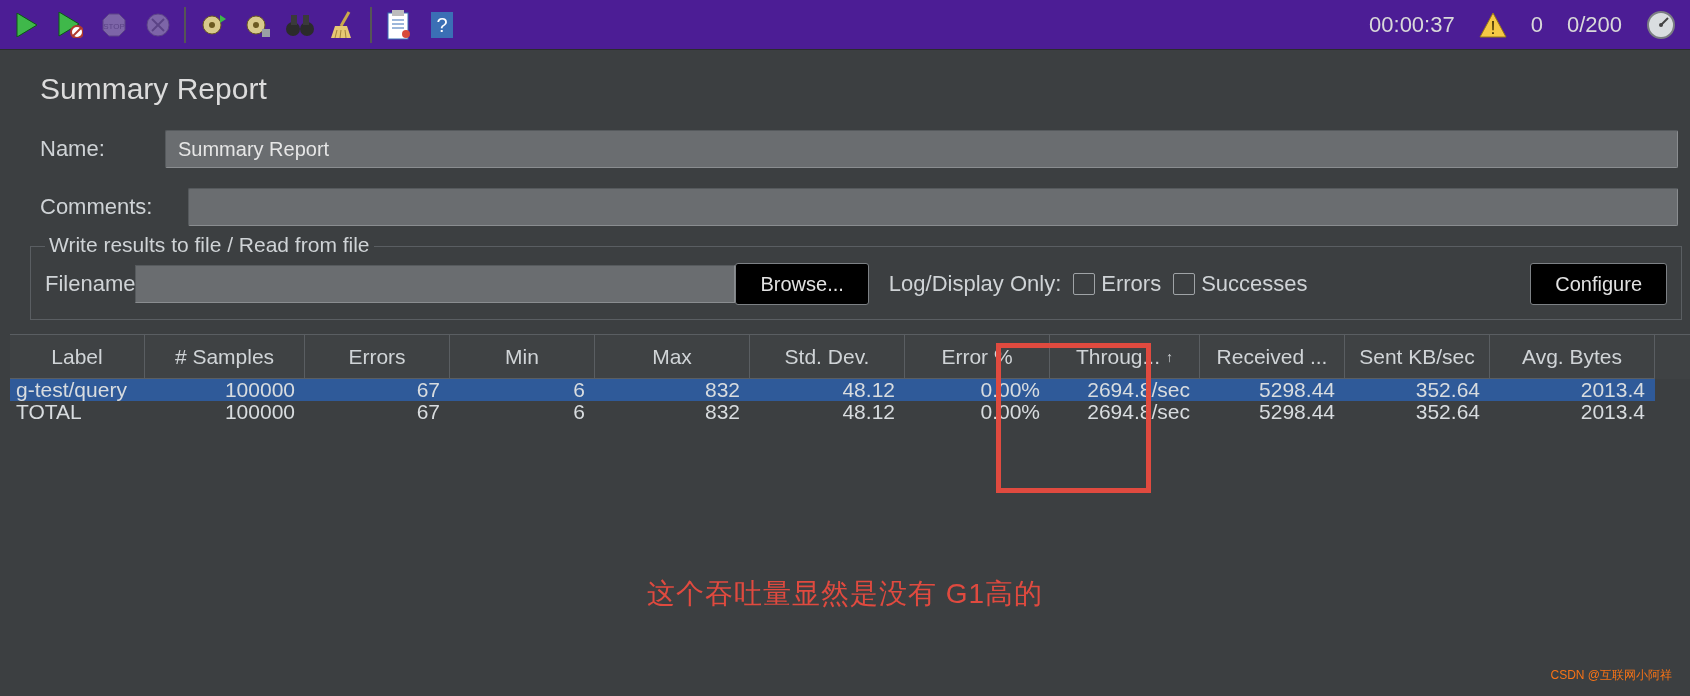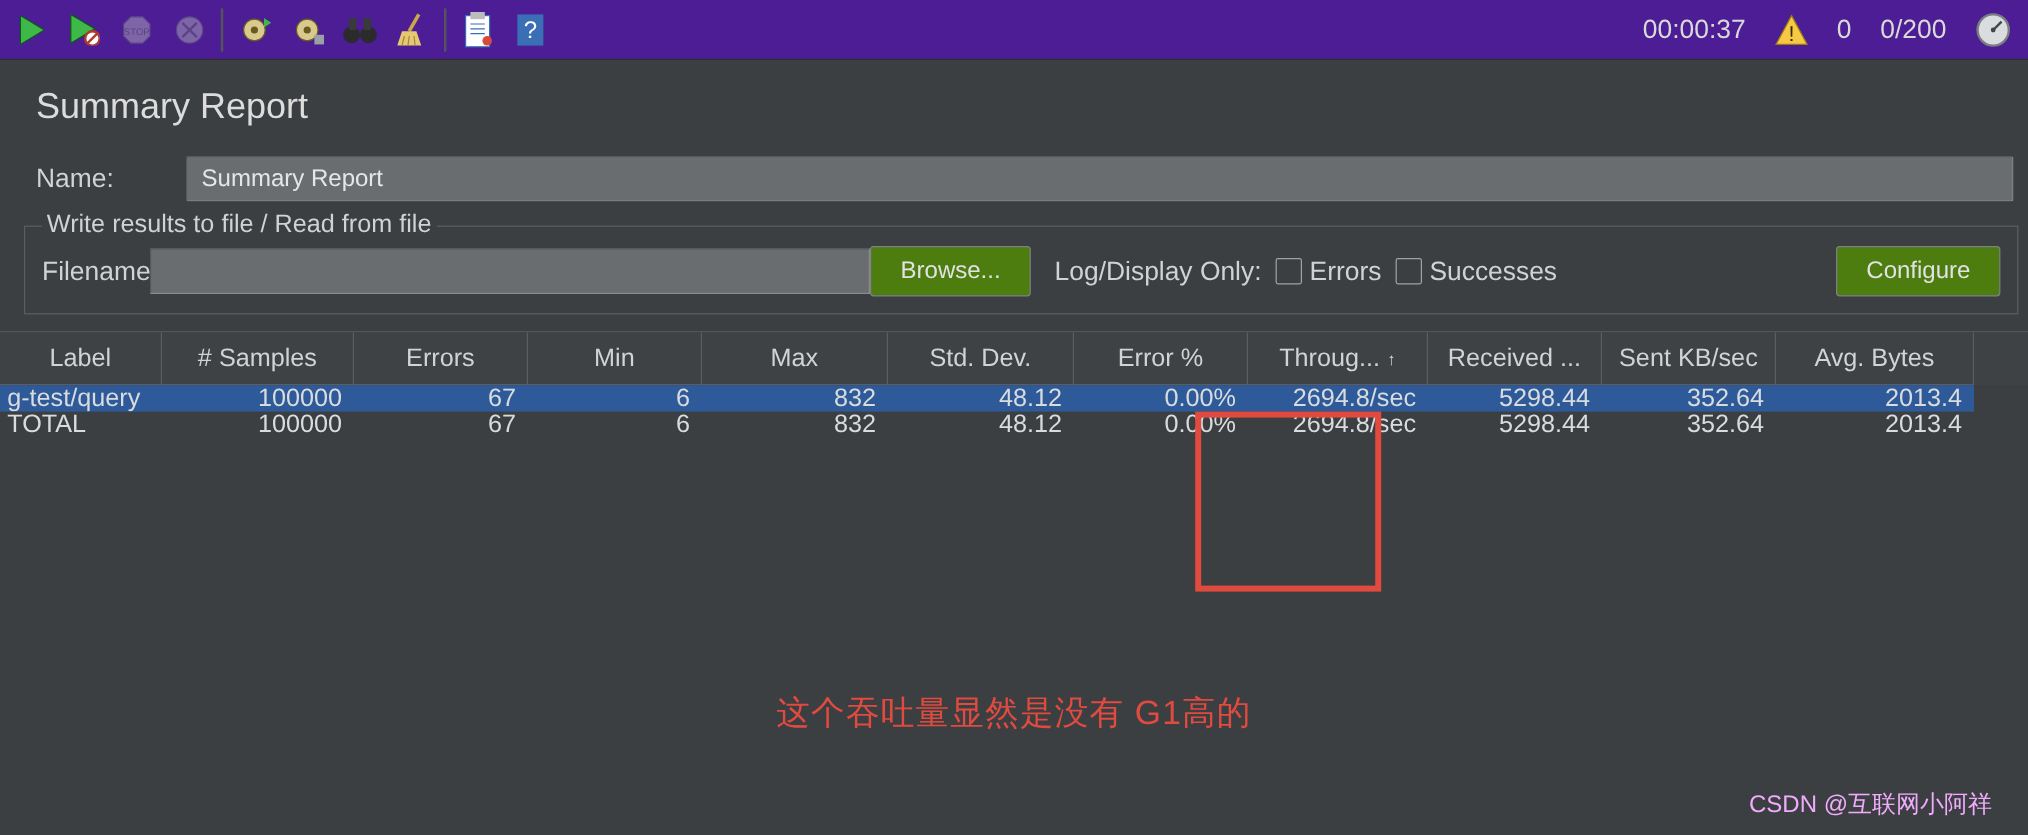--- a/index.html
+++ b/index.html
@@ -13,49 +13,49 @@
     --red:#e04a3f;
     --input:#6a6d70;
   }
   *{box-sizing:border-box;font-family:"Helvetica Neue",Arial,sans-serif;font-weight:300}
   body{margin:0;background:var(--bg);color:var(--text);width:1690px;height:696px;overflow:hidden;position:relative}
   .toolbar{height:50px;display:flex;align-items:center;padding:0 6px;gap:4px;border-bottom:1px solid #2b2d2e;background:#4c1d95}
   .tbtn{width:40px;height:40px;display:flex;align-items:center;justify-content:center;border-radius:3px}
   .sep{width:2px;height:36px;background:#555;margin:0 2px}
   .spacer{flex:1}
   .status{display:flex;align-items:center;gap:24px;color:#d9d9d9;font-size:22px;padding-right:8px}
-  .panel{padding:22px 12px 0 30px}
+  .panel{padding:22px 12px 0 40px}
   .title{font-size:30px;color:#dcdcdc;margin:0 0 24px 0;font-weight:300}
   .row{display:flex;align-items:center;gap:20px;margin-bottom:20px}
   .lbl{font-size:22px;color:#cfd3d6;min-width:105px}
   .inp{flex:1;height:38px;background:var(--input);border:1px solid #8a8d90;border-top-color:#565a5d;border-left-color:#565a5d;color:#e6e6e6;font-size:20px;padding:0 12px;border-radius:2px}
   .fs{border:1px solid var(--border);margin:20px -4px 0 -10px;padding:16px 14px 14px 14px;position:relative}
   .fs-legend{position:absolute;top:-14px;left:14px;background:var(--bg);padding:0 4px;font-size:21px;color:#cfd3d6}
   .fsrow{display:flex;align-items:center;gap:0}
   .fn-lbl{font-size:22px;color:#cfd3d6}
   .fn-inp{width:600px;height:38px;background:var(--input);border:1px solid #8a8d90;border-top-color:#565a5d;border-left-color:#565a5d}
-  .btn{height:42px;background:#4d7c0f;border:1px solid #7d8185;color:#e2e2e2;font-size:20px;padding:0 24px;border-radius:3px;cursor:pointer}
+  .btn{height:42px;background:#000000;border:1px solid #7d8185;color:#e2e2e2;font-size:20px;padding:0 24px;border-radius:3px;cursor:pointer}
   .ld{font-size:22px;color:#cfd3d6;margin-left:20px}
   .cb{width:22px;height:22px;border:1.5px solid #9fa3a6;border-radius:2px;margin:0 6px 0 12px}
   .cb-lbl{font-size:22px;color:#cfd3d6}
   .cfg{margin-left:auto}
 
   .tbl{margin:14px -12px 0 -30px;border-top:1px solid var(--border)}
   .hdr{display:grid;grid-template-columns:135px 160px 145px 145px 155px 155px 145px 150px 145px 145px 165px;height:44px;background:#3f4244}
   .hdr>div{display:flex;align-items:center;justify-content:center;font-size:21px;color:#d0d4d7;border-right:1px solid var(--border);border-bottom:1px solid var(--border);white-space:nowrap;overflow:hidden}
   .r{display:grid;grid-template-columns:135px 160px 145px 145px 155px 155px 145px 150px 145px 145px 165px;height:22px}
   .r>div{display:flex;align-items:center;justify-content:flex-end;padding:0 10px;font-size:21px;color:#d8dcdf;white-space:nowrap;overflow:hidden}
   .r>div:first-child{justify-content:flex-start;padding-left:6px}
   .r.sel>div{background:var(--sel)}
   .tbl-body{min-height:230px}
   .sort-arrow{margin-left:6px;font-size:14px}
 
   .highlight-box{position:absolute;left:996px;top:343px;width:155px;height:150px;border:5px solid var(--red);pointer-events:none}
   .annot{position:absolute;left:0;right:0;top:575px;text-align:center;font-size:28px;color:var(--red);letter-spacing:1px}
-  .watermark{position:absolute;right:30px;bottom:12px;font-size:20px;color:#f0abfc}
+  .watermark{position:absolute;right:18px;bottom:12px;font-size:12px;color:#f97316}
 
   
   svg{display:block}
 </style>
 </head>
 <body>
 
 <div class="toolbar">
   <div class="tbtn">
     <svg width="22" height="24">
@@ -155,20 +155,24 @@
 </div>
 
 <div class="panel">
   <h1 class="title">Summary Report</h1>
 
   <div class="row">
     <div class="lbl">Name:</div>
     <input class="inp" value="Summary Report" style="">
   </div>
 
+  <div class="row">
+    <div class="lbl" style="min-width:128px">Comments:</div>
+    <input class="inp" value="" style="">
+  </div>
 
   <div class="fs">
     <div class="fs-legend">Write results to file / Read from file</div>
     <div class="fsrow">
       <span class="fn-lbl">Filename</span>
       <input class="fn-inp" value="" style="">
       <button class="btn">Browse...</button>
       <span class="ld">Log/Display Only:</span>
       <span class="cb"></span>
       <span class="cb-lbl">Errors</span>

